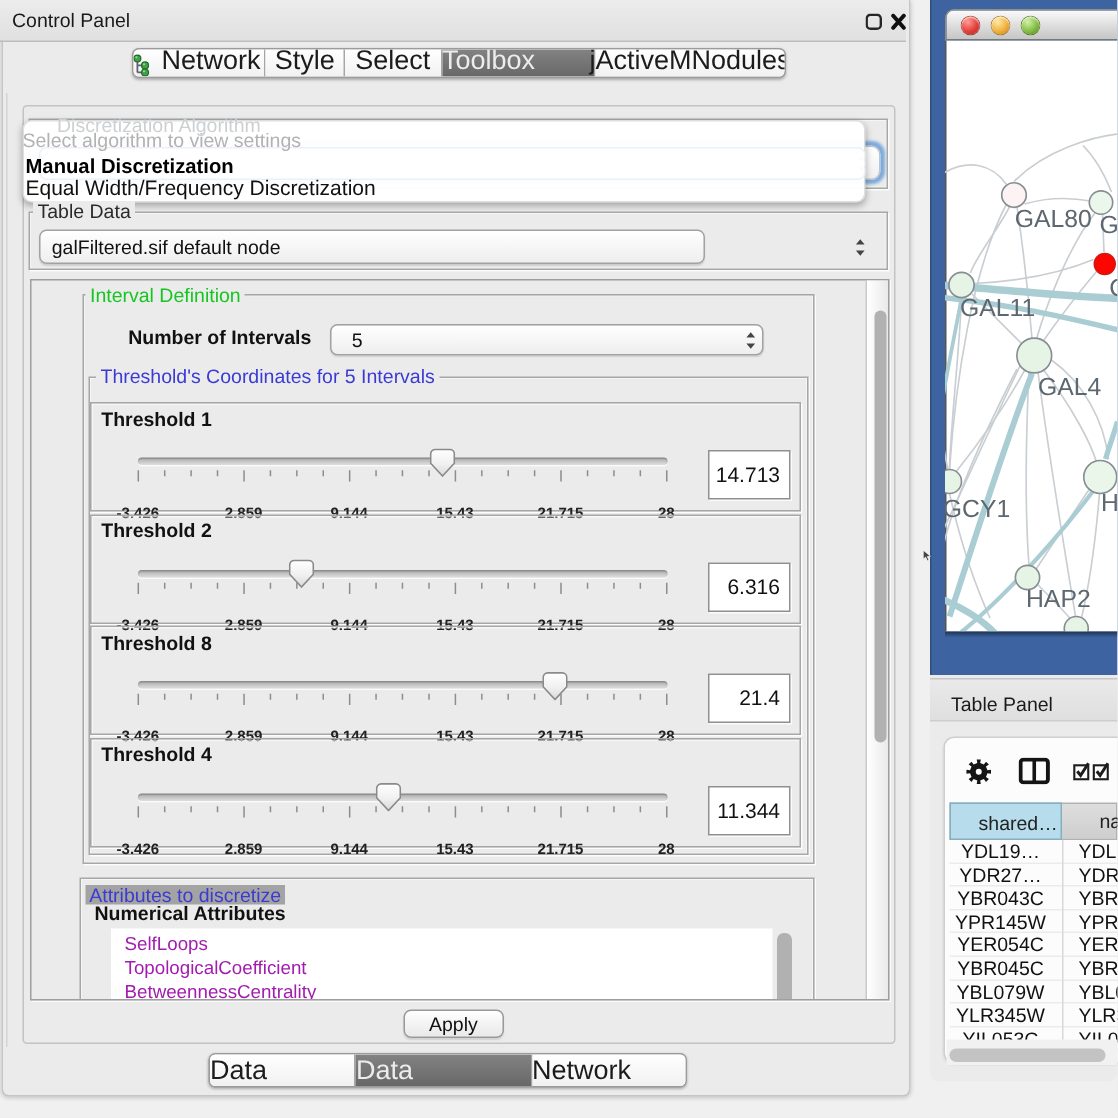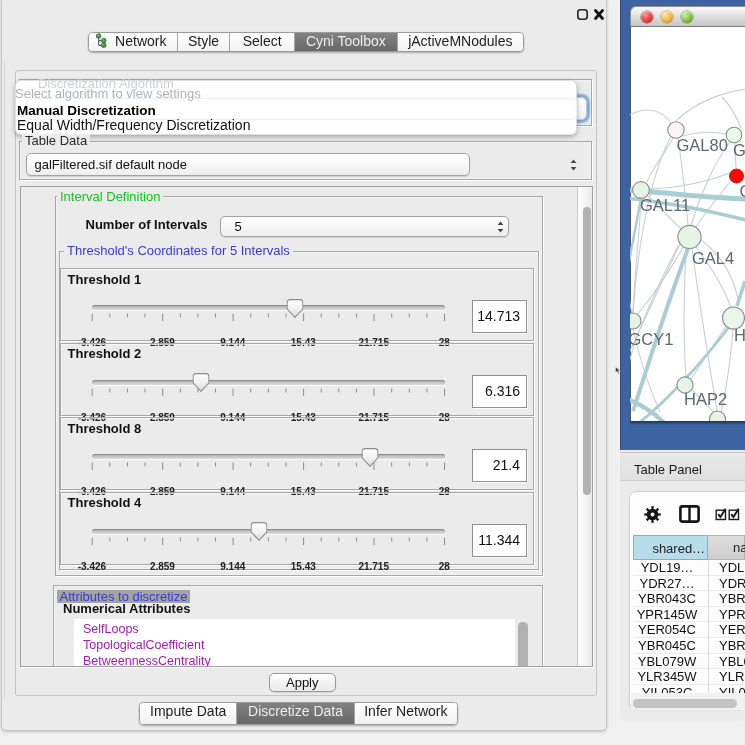--- a/index.html
+++ b/index.html
@@ -8,22 +8,22 @@
 .abs{position:absolute}
 
 #lwin{left:1px;top:0;width:606px;height:731px;background:#ebebeb;
  border:1px solid #c5c5c5;border-top:none;border-radius:0 0 5px 5px;
  box-shadow:0 1px 3px rgba(0,0,0,.18)}
 #ltitle{left:0;top:0;width:604px;height:28px;background:linear-gradient(#ececec,#e0e0e0);
  border-bottom:1px solid #bcbcbc;font-size:13px;color:#1a1a1a;line-height:27px;padding-left:8px}
 
 .segc{display:flex;border:1px solid #9b9b9b;border-radius:4.5px;overflow:hidden;
  box-shadow:0 1px 2px rgba(0,0,0,.28);background:#fff}
-.seg{background:linear-gradient(#ffffff,#f1f1f1);color:#1c1c1c;font-size:14px;
- display:flex;align-items:flex-start;justify-content:center;border-right:1px solid #a6a6a6}
+.seg{background:linear-gradient(#ffffff,#f1f1f1);color:#1c1c1c;font-size:18px;
+ display:flex;align-items:flex-end;justify-content:center;border-right:1px solid #a6a6a6}
 .seg:last-child{border-right:none}
 .segon{background:linear-gradient(#828282,#686868);color:#ececec}
 
 .gb{border:1px solid #a7a7a7;box-shadow:inset 0 0 0 0.5px rgba(255,255,255,.7),1px 1px 0 rgba(255,255,255,.85)}
 .gblab{position:absolute;background:#ebebeb;padding:0 3px;font-size:13px;line-height:13px}
 
 .mcombo{background:linear-gradient(#ffffff,#eeeeee);border:1px solid #a2a2a2;border-radius:4px;
  box-shadow:0 1px 1px rgba(0,0,0,.12);font-size:13px;color:#111}
 
 .tpan{left:60px;width:473.5px;height:73px;border:1px solid #a7a7a7;
@@ -59,20 +59,21 @@
  border:1px solid #cfcfcf;border-radius:7px;box-shadow:0 1px 2px rgba(0,0,0,.08)}
 .trow{position:absolute;left:4px;width:126px;height:15.6px;font-size:13px;color:#111;
  border-bottom:1px solid #ebebeb}
 .c1{position:absolute;left:-3px;width:74px;text-align:center;line-height:15.6px}
 .c2{position:absolute;left:86px;line-height:15.6px;white-space:nowrap}
 </style></head>
 <body>
 <div id="page">
 
 <div class="abs" id="lwin"></div>
+<div class="abs" id="ltitle">Control Panel</div>
 <svg class="abs" style="left:577px;top:9px" width="28" height="12" viewBox="0 0 28 12">
  <rect x="0.8" y="0.8" width="9.4" height="9.4" rx="2.6" fill="none" stroke="#262626" stroke-width="1.6"></rect>
  <path d="M18.5 1.5 L25.5 9.5 M25.5 1.5 L18.5 9.5" stroke="#111" stroke-width="2.7" stroke-linecap="round"></path>
 </svg>
 <div class="abs" style="left:4px;top:62px;width:1px;height:636px;background:#d4d4d4"></div>
 
 <div class="abs segc" style="left:88px;top:31.5px;width:436px;height:20.5px">
  <div class="seg" style="width:89px"><svg width="13" height="15" viewBox="0 0 13 15" style="margin-right:7px;margin-left:-4px">
           <path d="M3.6 3.5 V12.3 M3.6 7.6 H8 M3.6 12.3 H8" fill="none" stroke="#5a6273" stroke-width="1.2"></path>
           <g stroke="#1d6b24" stroke-width=".8">

